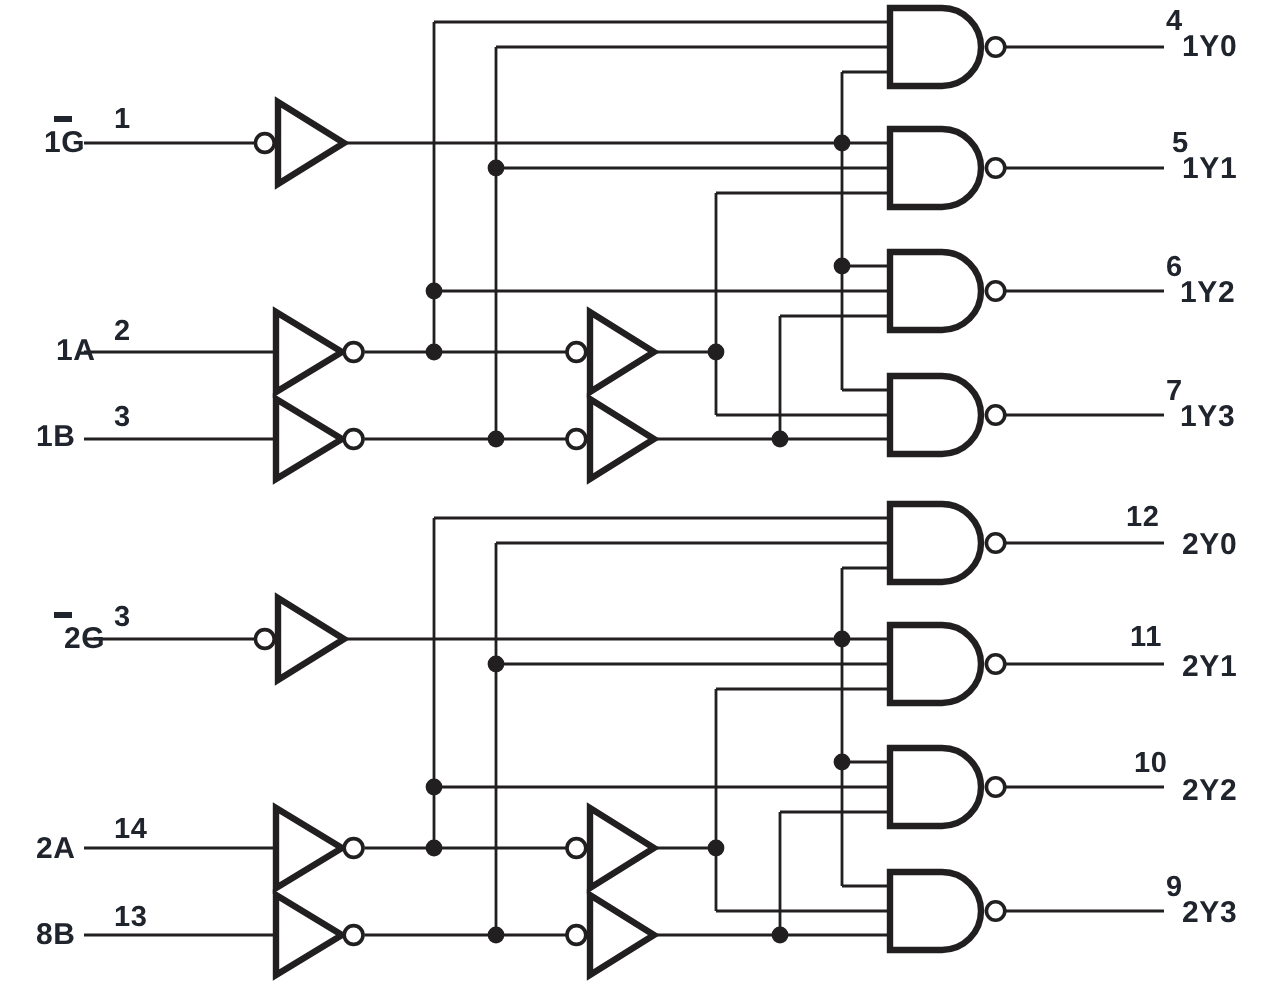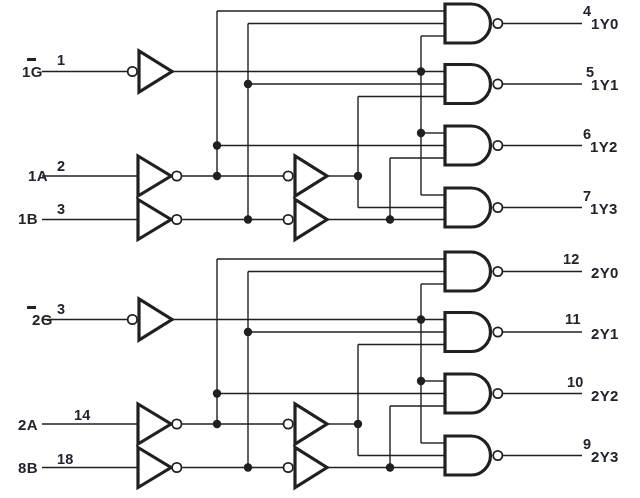--- a/index.html
+++ b/index.html
@@ -130,24 +130,24 @@
   <div class="pin" style="left:583px;top:126px">6</div>
   <div class="lbl" style="left:590px;top:139px">1Y2</div>
   <div class="pin" style="left:583px;top:188px">7</div>
   <div class="lbl" style="left:590px;top:201px">1Y3</div>
 
   <div class="lbl" style="left:32px;top:312px"><span>2</span><span>G</span></div>
   <div class="ovbar" style="left:27px;top:306px"></div>
   <div class="pin" style="left:57px;top:301px">3</div>
 
   <div class="lbl" style="left:18px;top:417px">2A</div>
-  <div class="pin" style="left:74px;top:407px">14</div>
+  <div class="pin" style="left:57px;top:407px">14</div>
 
   <div class="lbl" style="left:18px;top:460px">8B</div>
-  <div class="pin" style="left:57px;top:451px">18</div>
+  <div class="pin" style="left:57px;top:451px">13</div>
 
   <div class="pin" style="left:563px;top:251px">12</div>
   <div class="lbl" style="left:591px;top:265px">2Y0</div>
   <div class="pin" style="left:565px;top:311px">11</div>
   <div class="lbl" style="left:591px;top:326px">2Y1</div>
   <div class="pin" style="left:567px;top:374px">10</div>
   <div class="lbl" style="left:591px;top:388px">2Y2</div>
   <div class="pin" style="left:583px;top:436px">9</div>
   <div class="lbl" style="left:591px;top:449px">2Y3</div>
 

